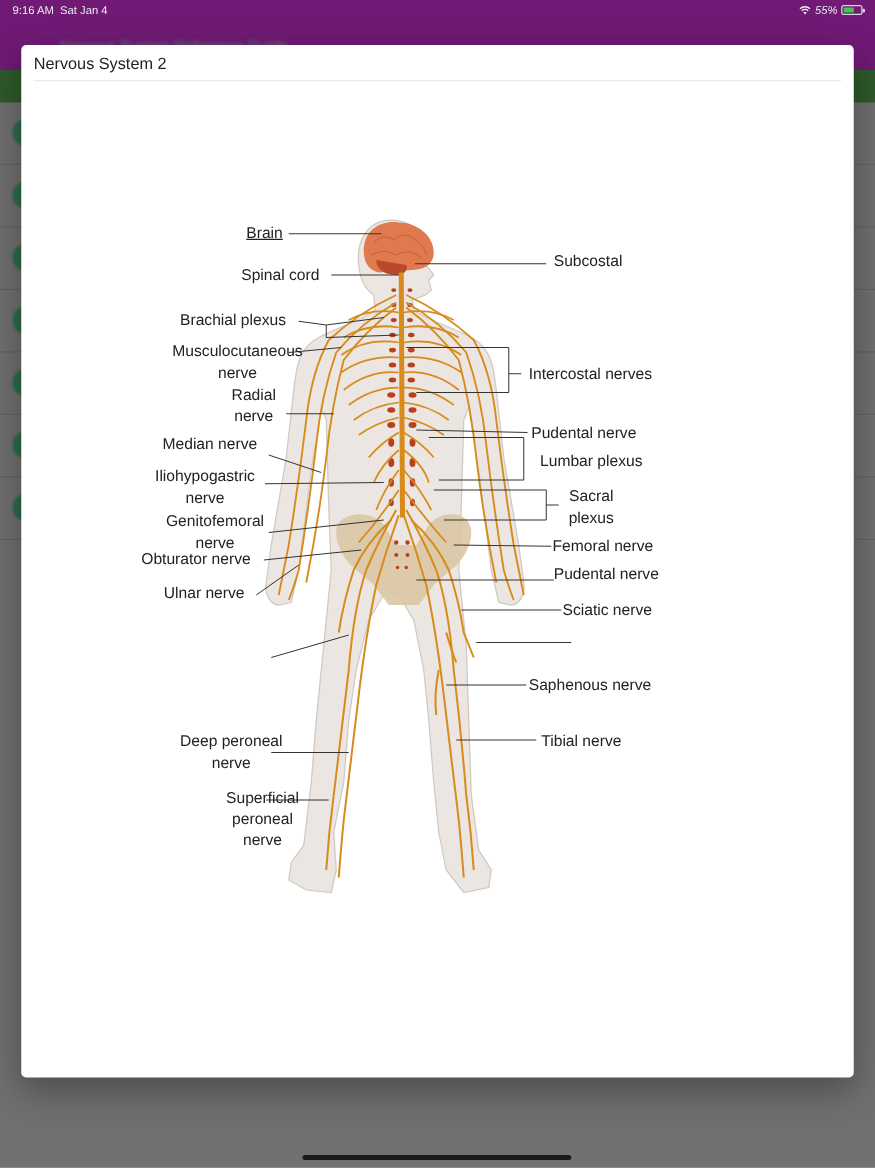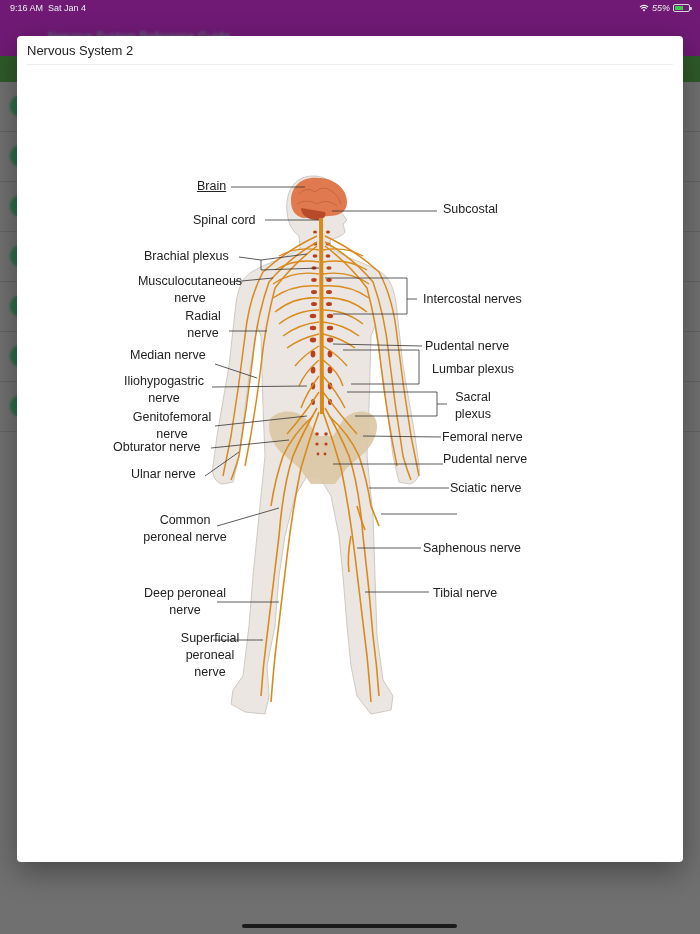--- a/index.html
+++ b/index.html
@@ -219,21 +219,20 @@
       <span class="lbl" style="left:180px;top:142px;text-decoration:underline;">Brain</span>
       <span class="lbl" style="left:176px;top:176px;">Spinal cord</span>
       <span class="lbl" style="left:127px;top:212px;">Brachial plexus</span>
       <span class="lbl c" style="left:99px;top:237px;width:116px;margin-left:16px;"><span>Musculocutaneous</span><br><span>nerve</span></span>
       <span class="lbl c" style="left:162px;top:272px;width:48px;"><span>Radial</span><br><span>nerve</span></span>
       <span class="lbl" style="left:113px;top:311px;">Median nerve</span>
       <span class="lbl c" style="left:98px;top:337px;width:98px;"><span>Iliohypogastric</span><br><span>nerve</span></span>
       <span class="lbl c" style="left:108px;top:373px;width:94px;"><span>Genitofemoral</span><br><span>nerve</span></span>
       <span class="lbl" style="left:96px;top:403px;">Obturator nerve</span>
       <span class="lbl" style="left:114px;top:430px;">Ulnar nerve</span>
-      <span class="lbl c" style="left:118px;top:476px;width:100px;"><span>Common</span><br><span>peroneal nerve</span></span>
       <span class="lbl c" style="left:118px;top:549px;width:100px;"><span>Deep peroneal</span><br><span>nerve</span></span>
       <span class="lbl c" style="left:124px;top:594px;width:74px;margin-left:32px;"><span>Superficial</span><br><span>peroneal</span><br><span>nerve</span></span>
 
       <span class="lbl" style="left:426px;top:165px;">Subcostal</span>
       <span class="lbl" style="left:406px;top:255px;">Intercostal nerves</span>
       <span class="lbl" style="left:408px;top:302px;">Pudental nerve</span>
       <span class="lbl" style="left:415px;top:325px;">Lumbar plexus</span>
       <span class="lbl c" style="left:432px;top:353px;width:48px;"><span>Sacral</span><br><span>plexus</span></span>
       <span class="lbl" style="left:425px;top:393px;">Femoral nerve</span>
       <span class="lbl" style="left:426px;top:415px;">Pudental nerve</span>

